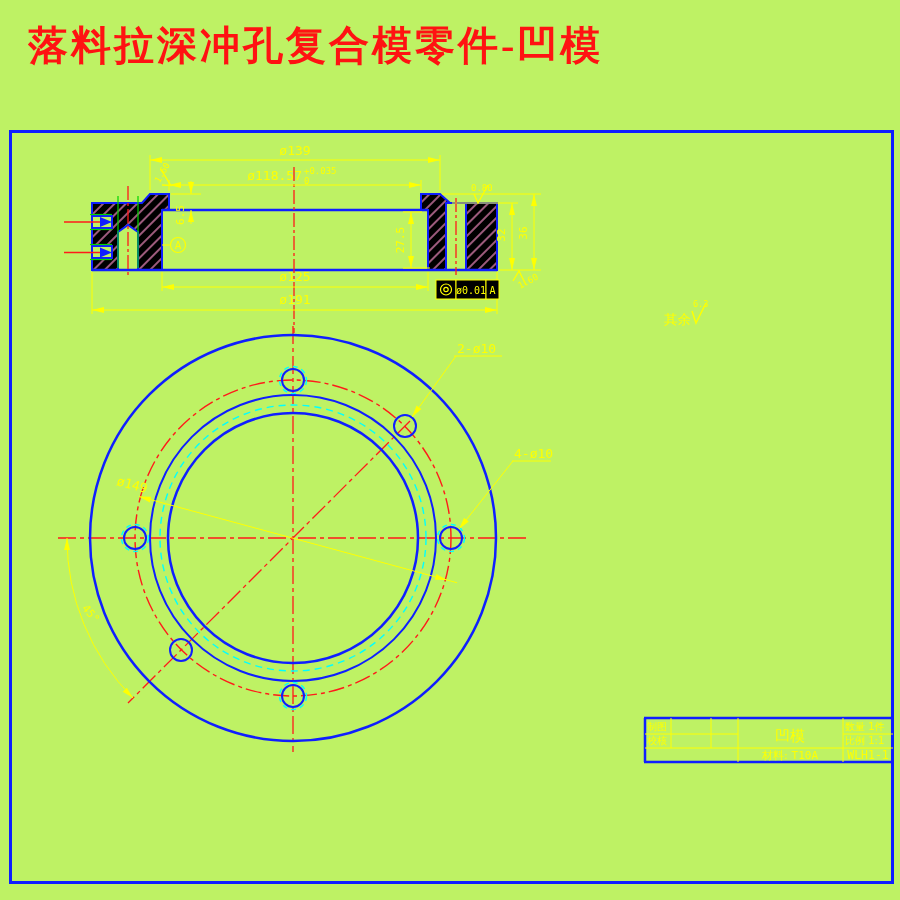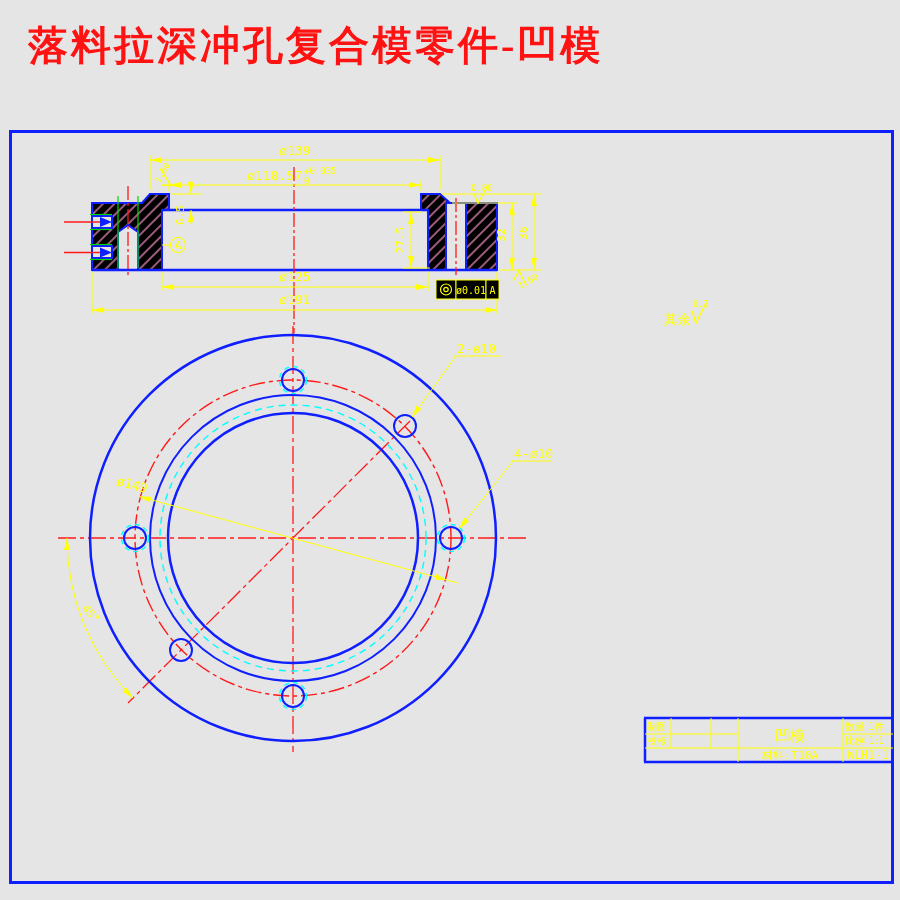--- a/index.html
+++ b/index.html
@@ -1,16 +1,16 @@
 <!DOCTYPE html>
 <html><head>
 <meta charset="utf-8">
 <style>
   html,body{margin:0;padding:0;width:900px;height:900px;background:#000;overflow:hidden;}
-  #stage{position:relative;width:900px;height:900px;background:#e5e5e5;}
+  #stage{position:relative;width:900px;height:900px;background:#bef264;}
   #drawing-title{
     position:absolute;left:28px;top:18px;margin:0;
     font-family:"Liberation Serif","DejaVu Serif",serif;
     font-weight:bold;font-size:40px;letter-spacing:3px;color:#ff1212;
     white-space:nowrap;
   }
   svg{position:absolute;left:0;top:0;}
   text{font-family:"DejaVu Sans Mono","Liberation Mono",monospace;fill:#ffff00;}
   .cjk{font-family:"DejaVu Sans","Liberation Sans",sans-serif;}
   .dim{font-size:13px;}

